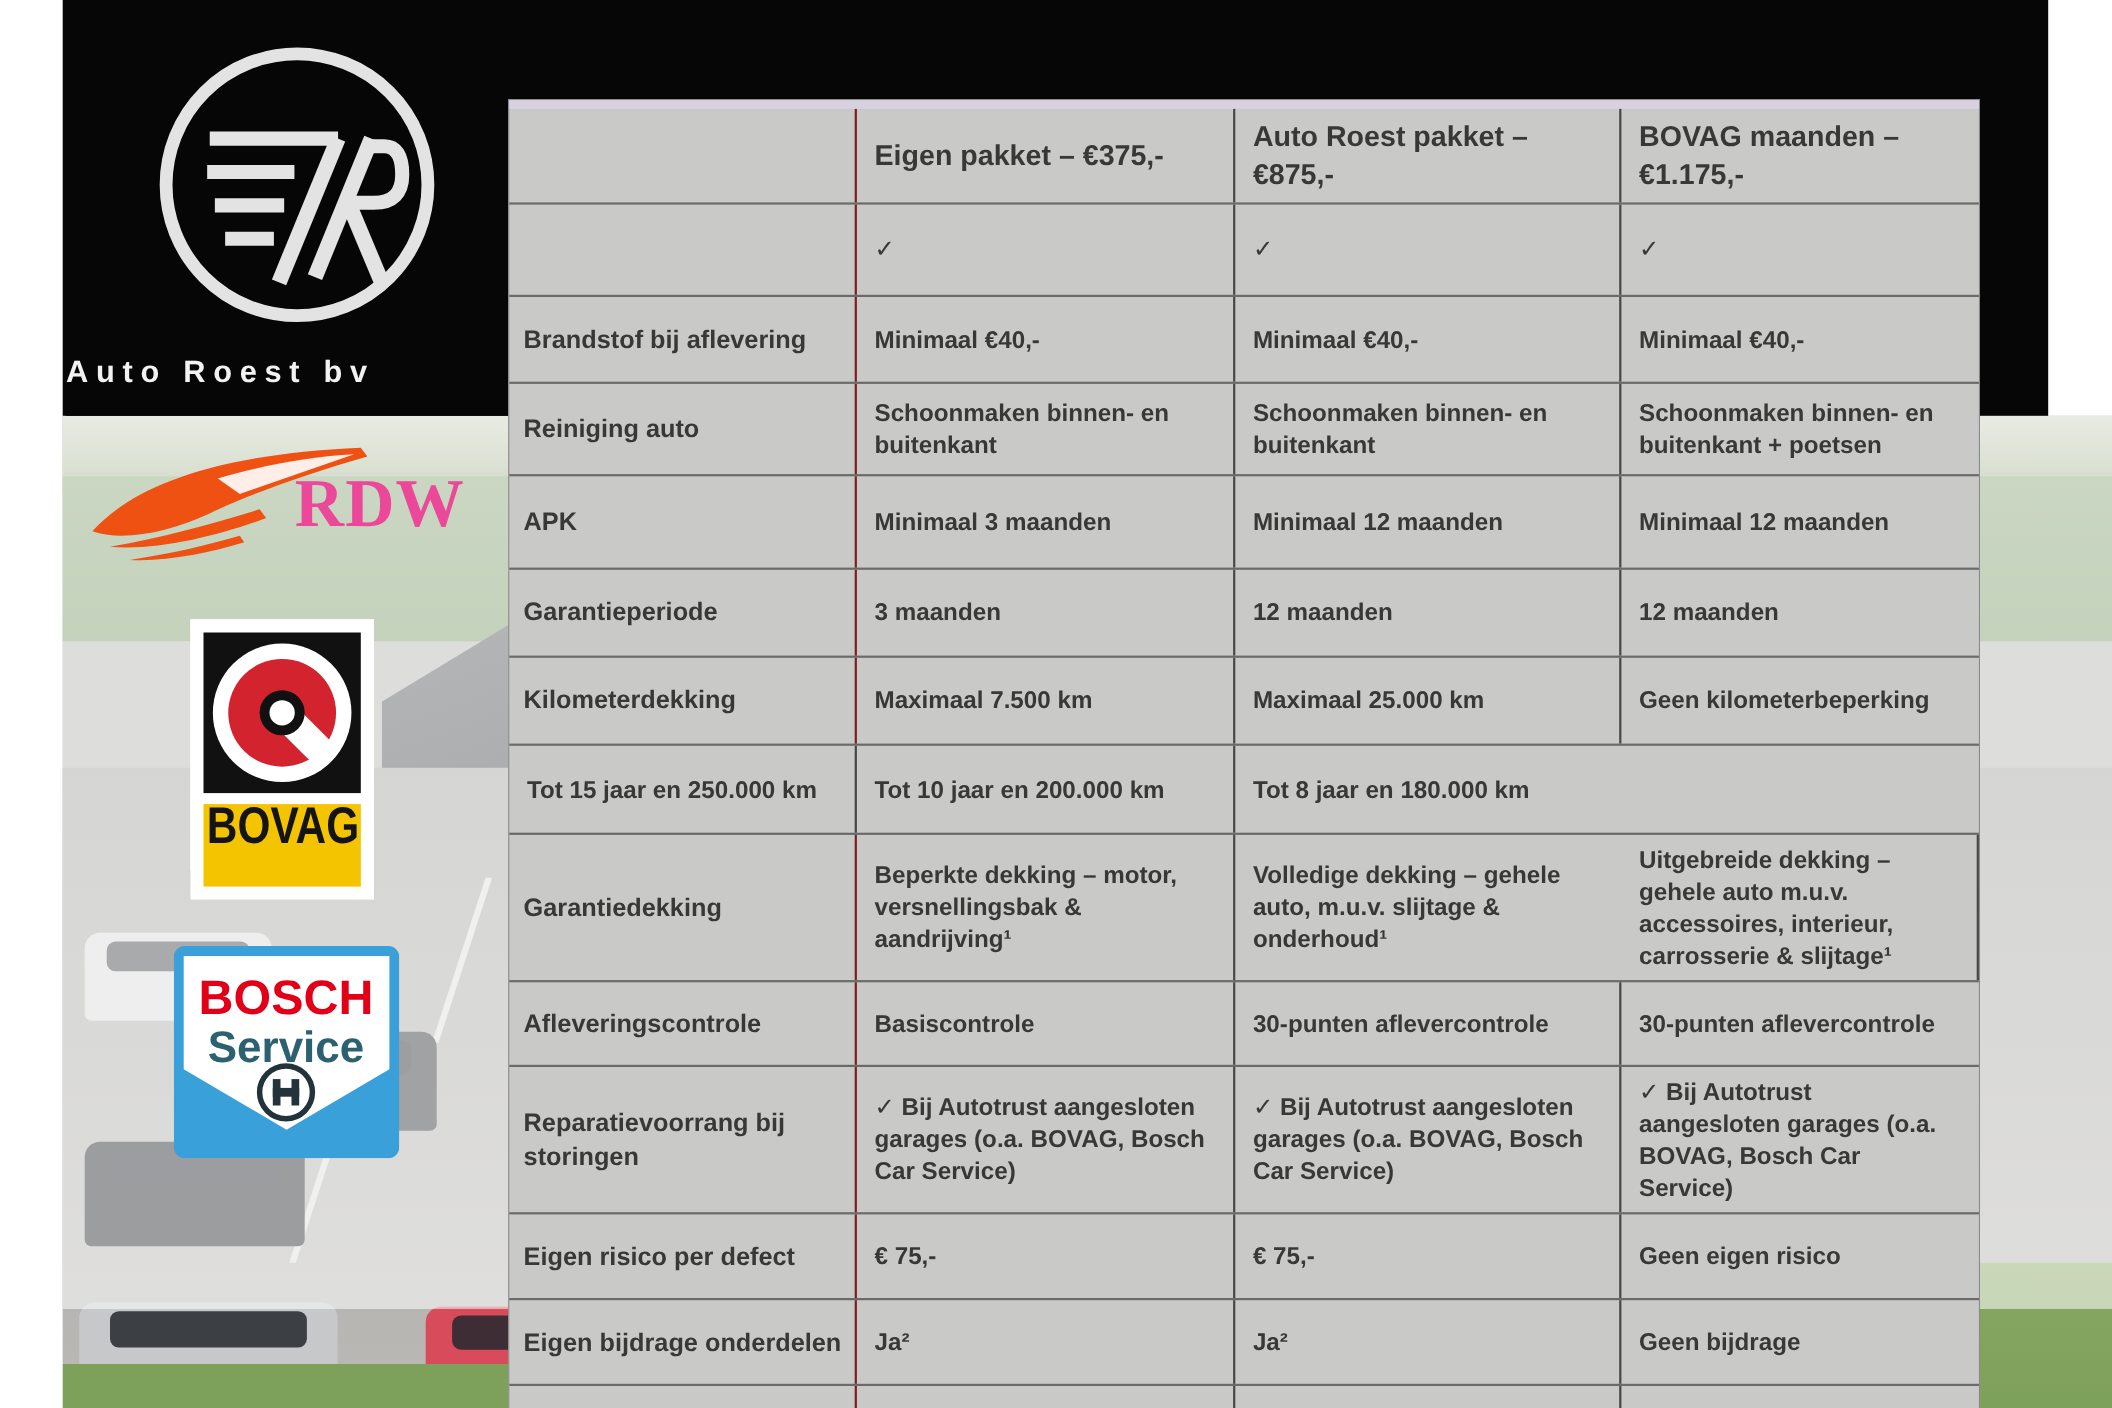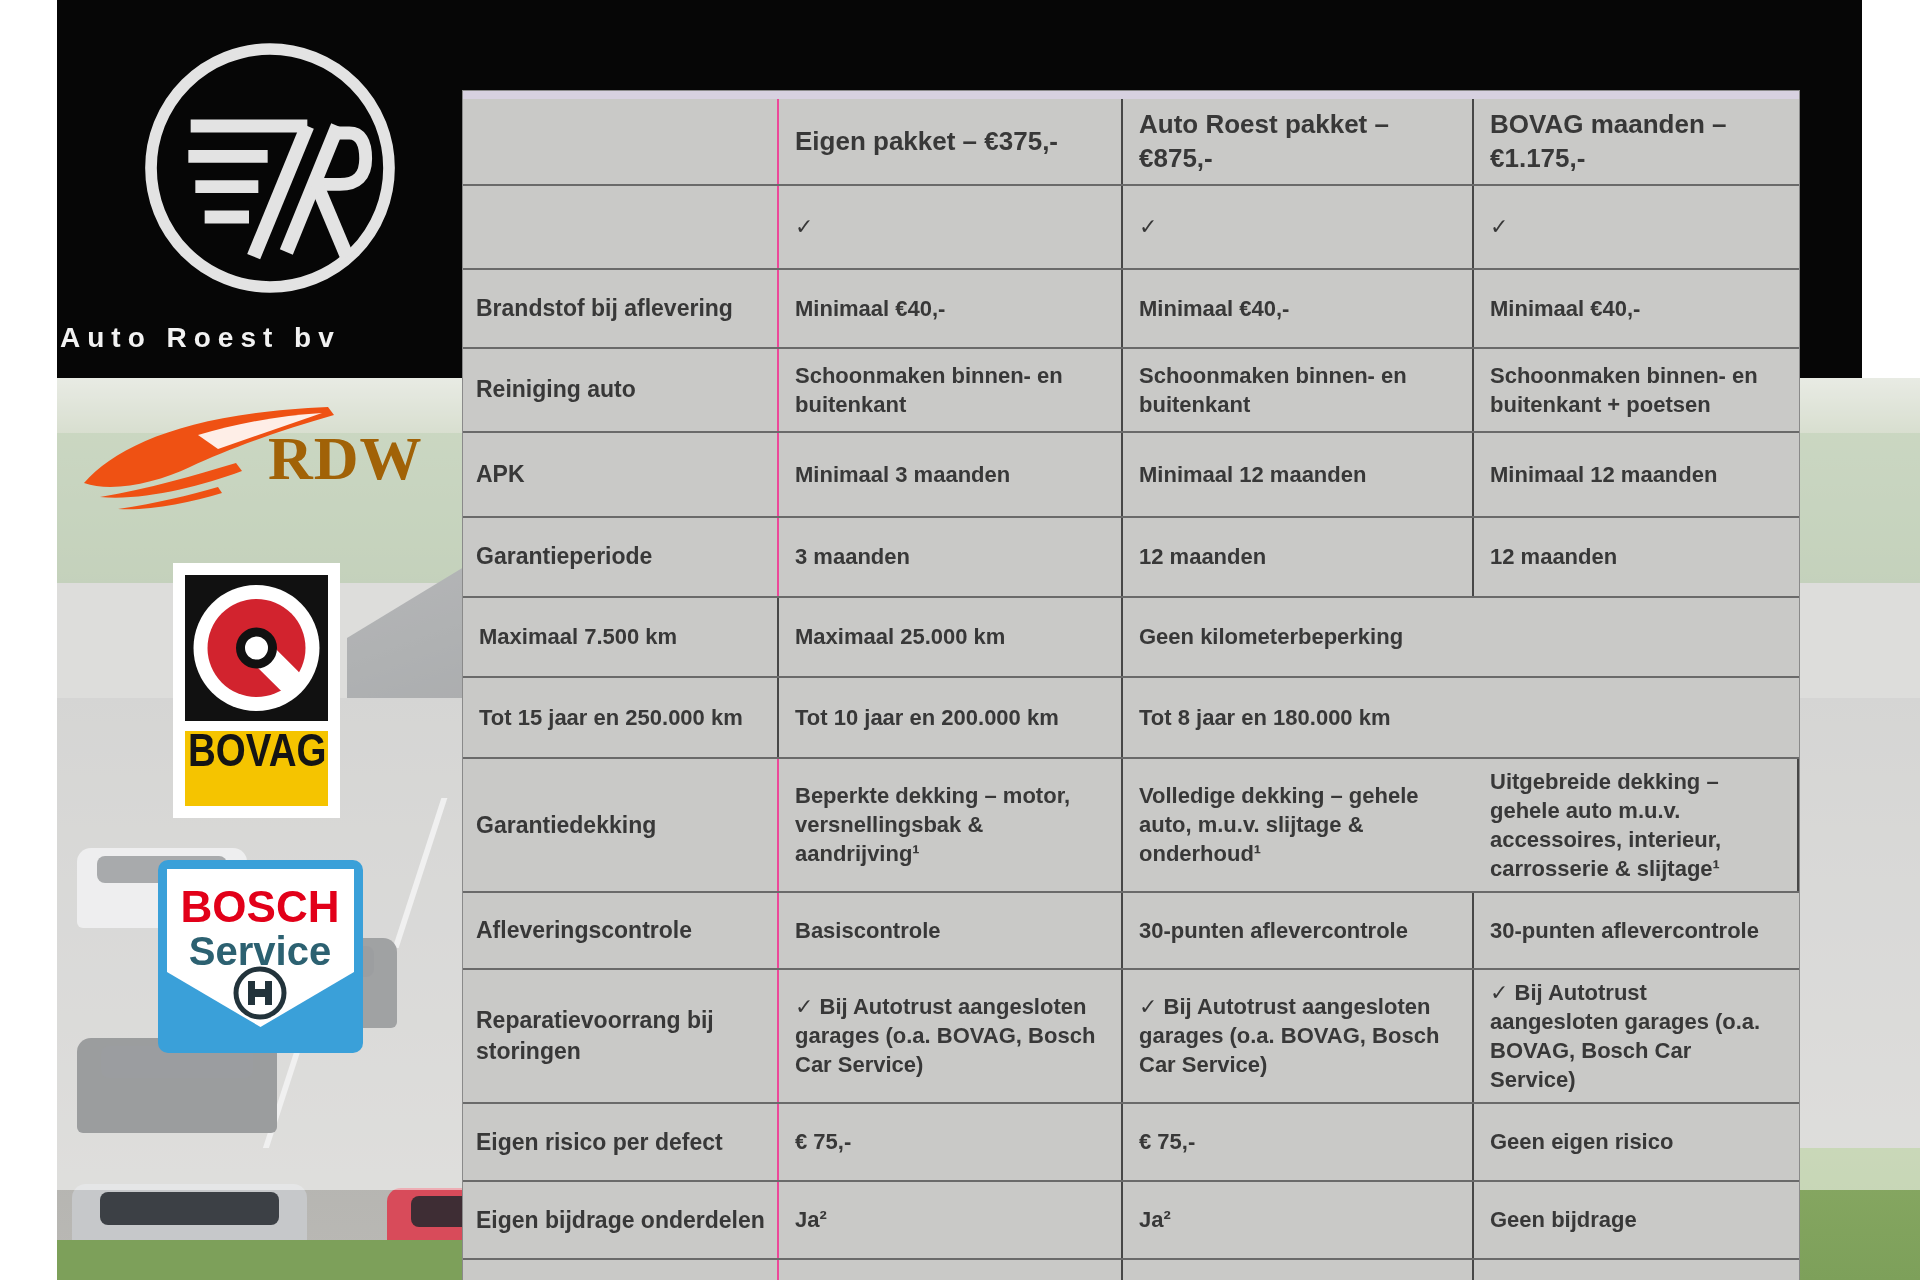--- a/index.html
+++ b/index.html
@@ -29,34 +29,34 @@
   .wash{position:absolute;left:0;top:0;width:100%;height:812px;background:rgba(255,255,255,0.55);}
   
   .band{position:absolute;left:57px;top:0;width:1805px;height:378px;background:#060606;}
   .brand{position:absolute;left:60px;top:10px;width:420px;height:368px;background:#060606;}
   .brand svg{position:absolute;left:70px;top:18px;}
   .brand-name{position:absolute;left:0;bottom:24px;width:100%;text-align:left;
     color:#f2f2f2;font-size:28px;font-weight:bold;letter-spacing:7px;}
   
   .rdw{position:absolute;left:78px;top:405px;width:330px;height:110px;}
   .rdw-text{position:absolute;left:190px;top:18px;font-family:"Liberation Serif","DejaVu Serif",serif;
-    font-size:62px;font-weight:bold;color:#a16207;letter-spacing:1px;}
+    font-size:62px;font-weight:bold;color:#ec4899;letter-spacing:1px;}
   .bovag{position:absolute;left:173px;top:563px;width:167px;height:228px;background:#ffffff;}
   .bovag-text{position:absolute;left:0;bottom:14px;width:100%;text-align:center;color:#141414;
     font-size:47px;font-weight:bold;transform:scaleX(.82);letter-spacing:0px;}
   .bosch{position:absolute;left:158px;top:860px;width:205px;height:193px;}
   
   .pkg-table{position:absolute;left:462px;top:90px;width:1336px;background:#c9c9c7;
     border:1px solid #8a8a8a;box-sizing:content-box;}
   .lav{height:8px;background:#d7d1e0;}
   .trow{display:grid;grid-template-columns:316px 344px 351px 325px;border-bottom:2px solid #6a6a6a;}
   .trow:last-child{border-bottom:none;}
   .tcell{display:flex;align-items:center;box-sizing:border-box;
     padding:8px 22px 8px 16px;color:#383838;font-weight:bold;font-size:22px;line-height:1.32;}
-  .tcell.lab{padding:8px 8px 8px 13px;font-size:23px;border-right:2px solid #ec4899;}
+  .tcell.lab{padding:8px 8px 8px 13px;font-size:23px;border-right:2px solid #7f1d1d;}
   .tcell.c1,.tcell.c2{border-right:2px solid #474747;}
   .trow.head .tcell{font-size:26px;}
   .h78{min-height:78px}.h82{min-height:82px}.h77{min-height:77px}.h83{min-height:83px}
   .h79{min-height:79px}.h90{min-height:90px}.h75{min-height:75px}.h93{min-height:93px}
   .h76{min-height:76px}.h88{min-height:88px}
 </style>
 </head>
 <body>
 
 <div class="photo">
@@ -203,20 +203,21 @@
   </div>
 
   <div class="trow h78">
     <div class="tcell lab">Garantieperiode</div>
     <div class="tcell c1">3 maanden</div>
     <div class="tcell c2">12 maanden</div>
     <div class="tcell">12 maanden</div>
   </div>
 
   <div class="trow h78">
+    <div class="tcell lab">Kilometerdekking</div>
     <div class="tcell c1">Maximaal 7.500 km</div>
     <div class="tcell c2">Maximaal 25.000 km</div>
     <div class="tcell">Geen kilometerbeperking</div>
   </div>
 
   <div class="trow h79">
     <div class="tcell c1">Tot 15 jaar en 250.000 km</div>
     <div class="tcell c2">Tot 10 jaar en 200.000 km</div>
     <div class="tcell">Tot 8 jaar en 180.000 km</div>
   </div>

